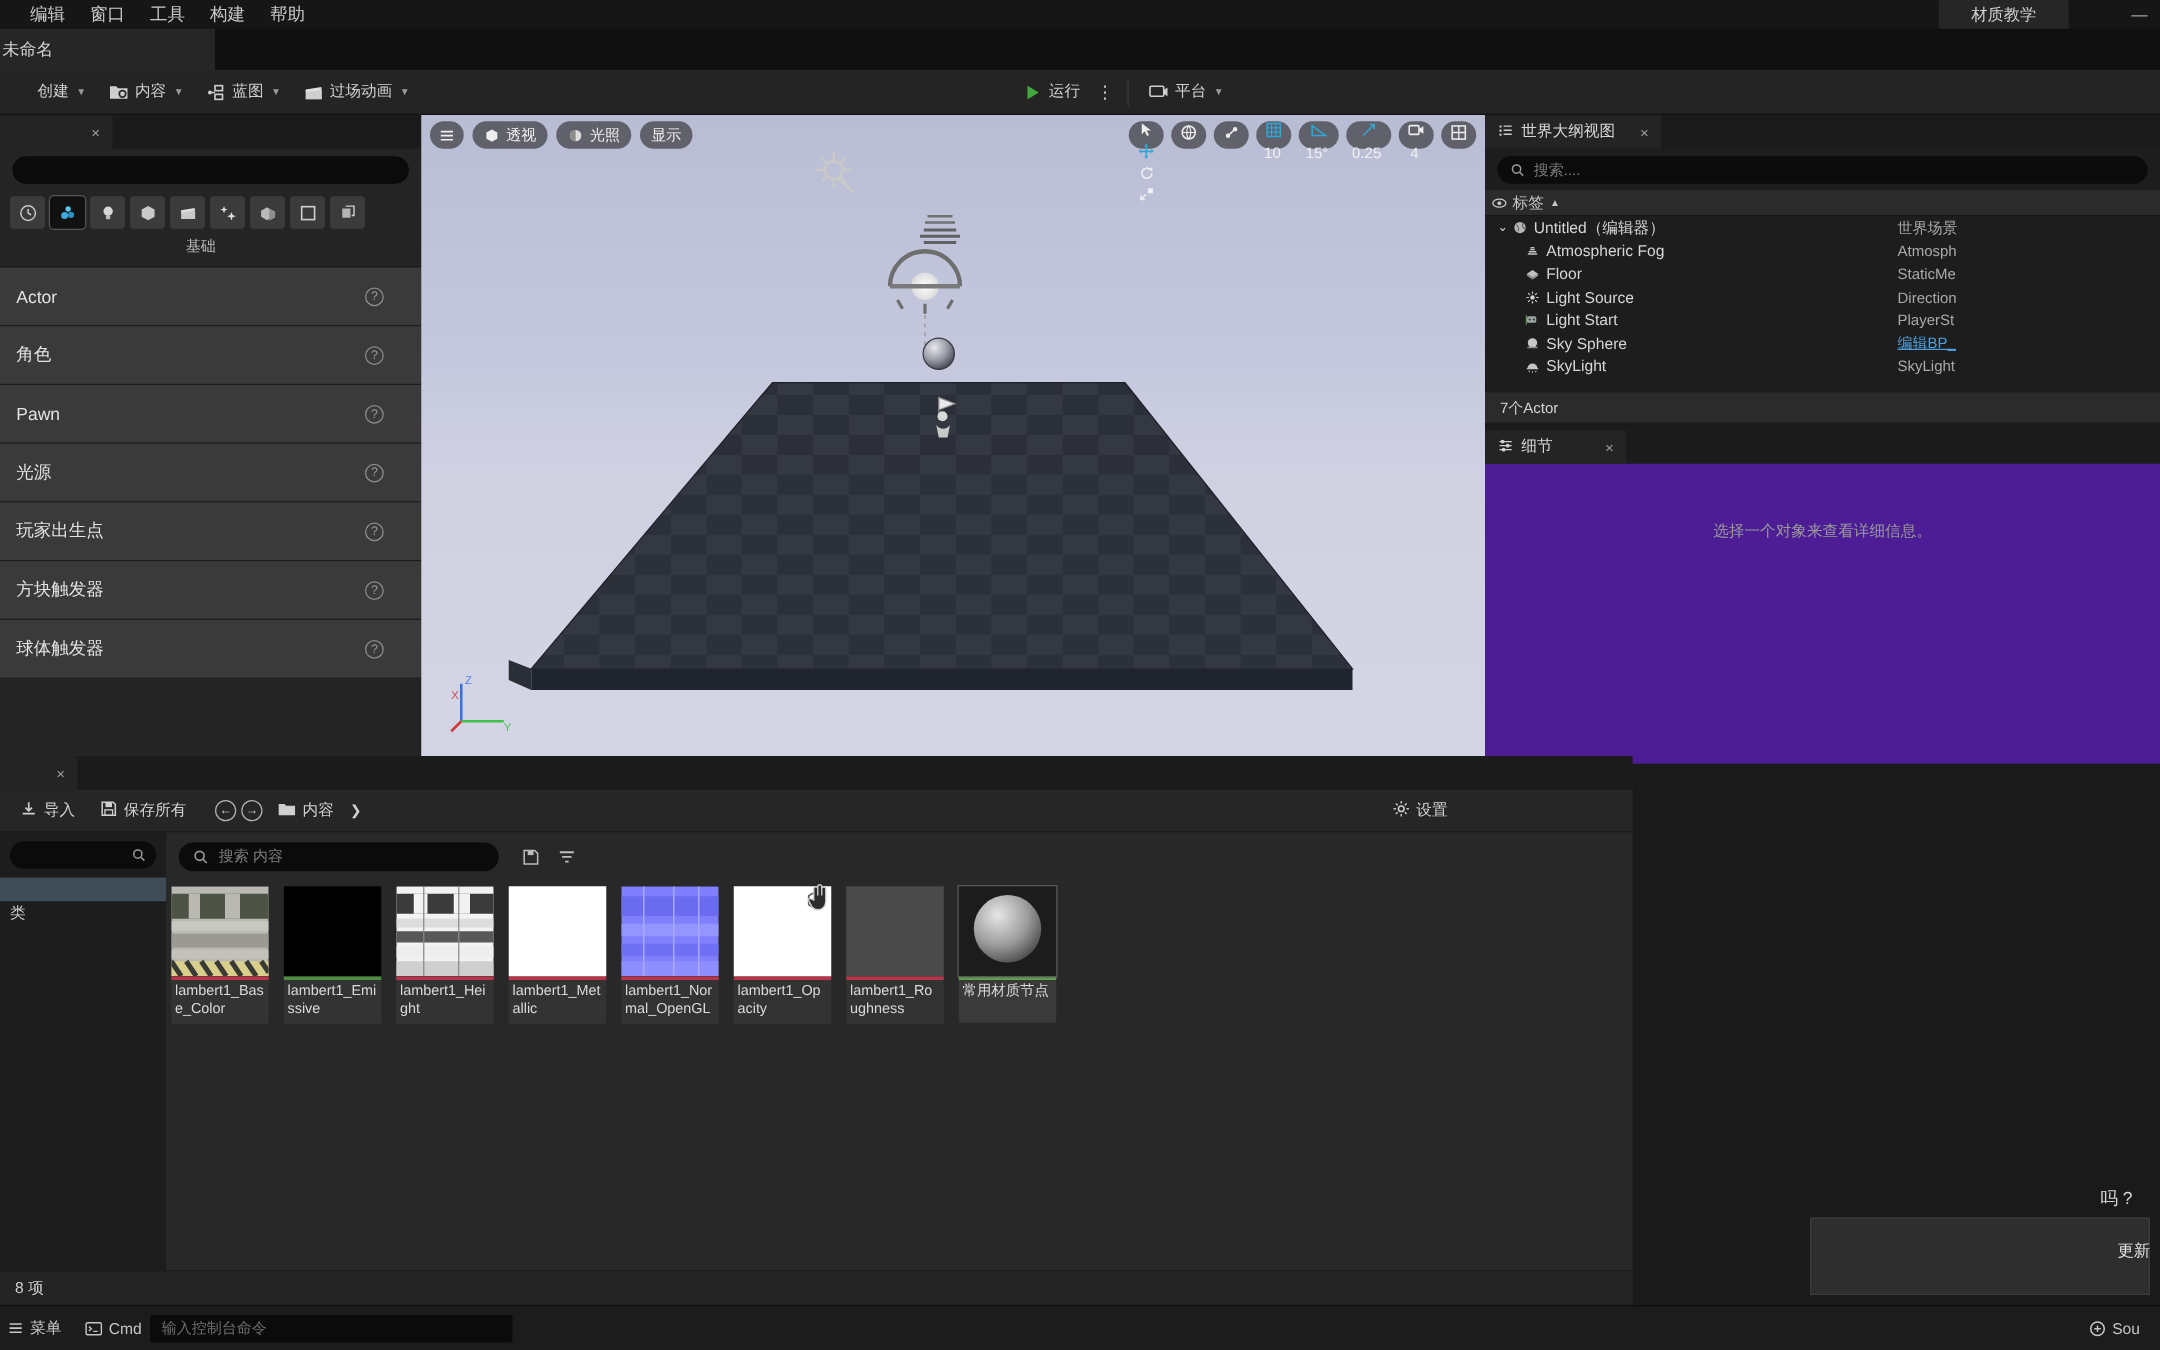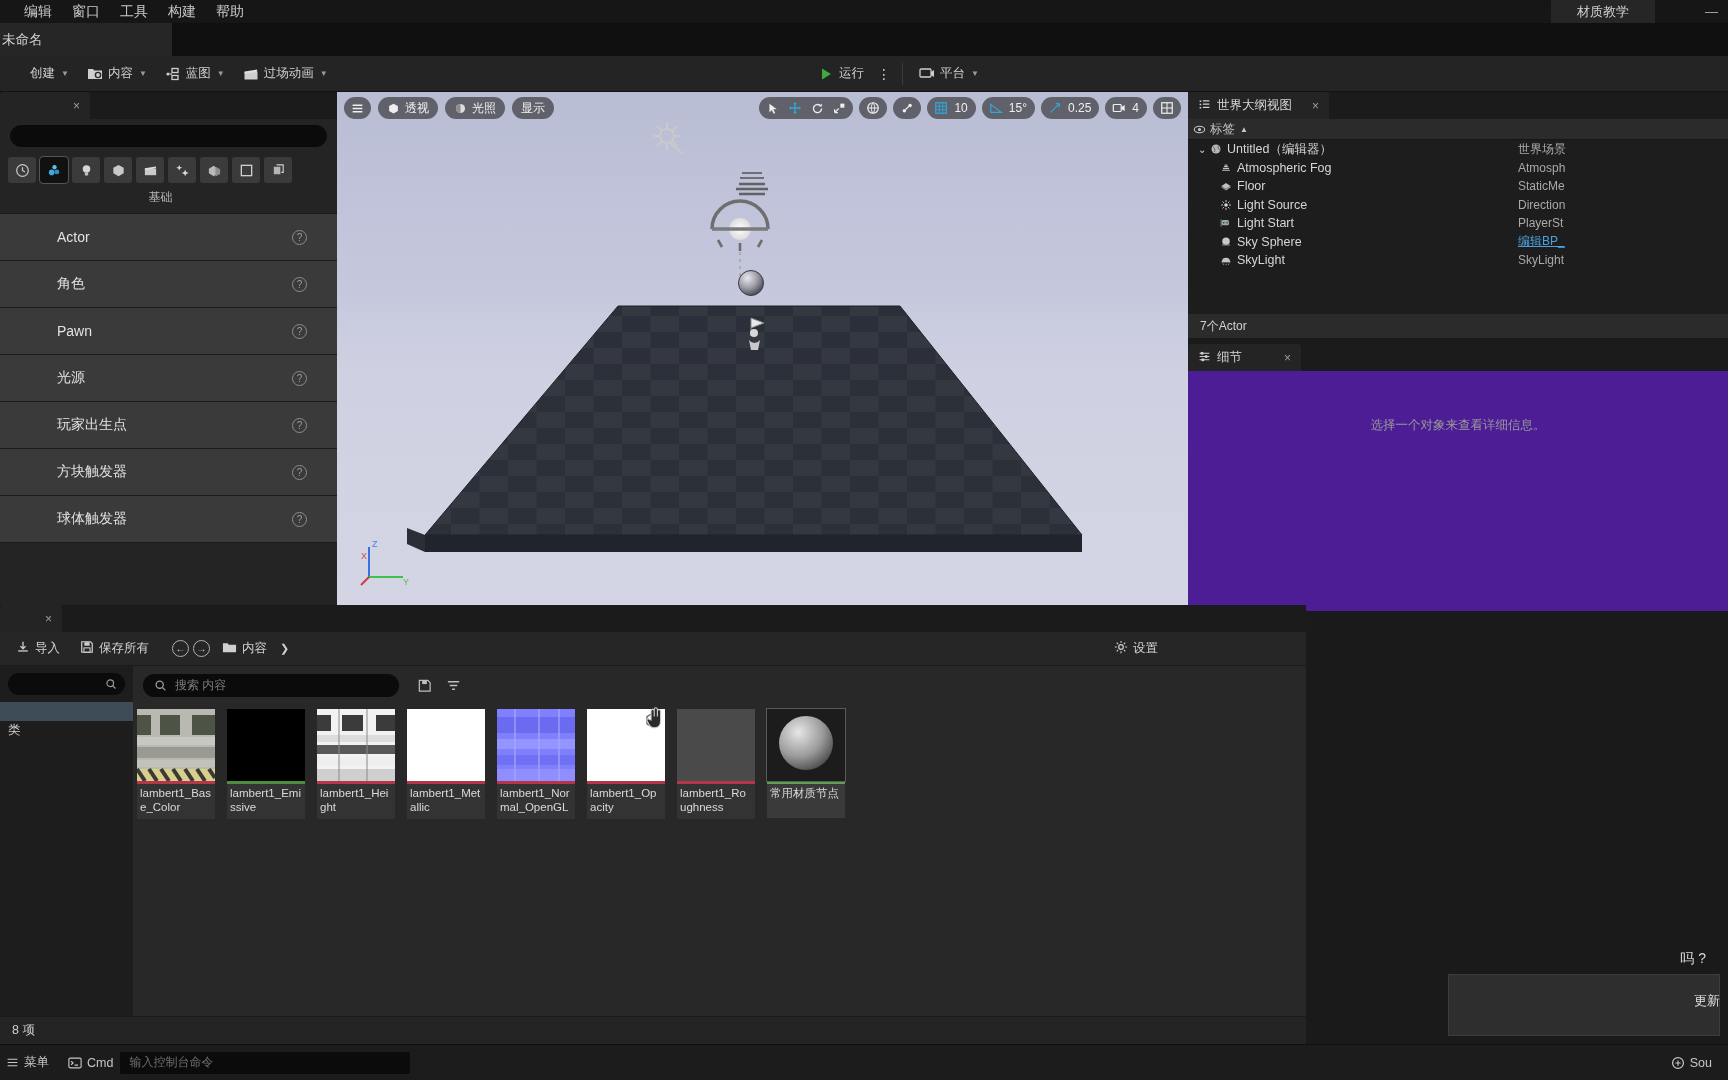--- a/index.html
+++ b/index.html
@@ -83,21 +83,21 @@
   .catbtn.sel { background: #111; outline: 1px solid #555; }
   .cat-label {
     text-align: center; font-size: 12px; color: #b8b8b8; padding: 6px 16px 7px 0;
   }
   .actor-list { border-top: 1px solid #1a1a1a; }
   .actor-row {
     height: 47px; display: flex; align-items: center;
     border-bottom: 1px solid #1c1c1c; background: #3a3a3a;
     padding: 0 13px; position: relative;
   }
-  .actor-name { font-size: 14px; color: #e2e2e2; margin-left: 44px; }
+  .actor-name { font-size: 14px; color: #e2e2e2; }
   .helpq {
     position: absolute; right: 30px; width: 15px; height: 15px;
     border: 1px solid #8d8d8d; border-radius: 50%; color: #9b9b9b;
     font-size: 10px; display: flex; align-items: center; justify-content: center;
   }
 
   
   .viewport {
     position: absolute; left: 337px; top: 92px; width: 851px; height: 513px;
     background: linear-gradient(#b9bdd4 0%, #c5c8dd 38%, #cfd1e2 55%, #d4d5e4 100%);
@@ -109,21 +109,21 @@
   .vpill {
     background: rgba(40,40,40,.62); border-radius: 11px; height: 22px;
     display: flex; align-items: center; gap: 5px; padding: 0 9px;
     font-size: 12px; color: #f0f0f0;
   }
   .vp-tr {
     position: absolute; right: 7px; top: 5px; display: flex; gap: 6px; z-index: 5;
   }
   .vgroup {
     background: rgba(40,40,40,.62); border-radius: 11px; height: 22px;
-    display: flex; align-items: center; padding: 0 5px; gap: 4px;
+    display: flex; align-items: center; padding: 0 5px; gap: 4px; flex-direction: column;
   }
   .vgi { width: 18px; height: 18px; display: flex; align-items: center; justify-content: center; }
   .vnum { font-size: 12px; color: #f0f0f0; padding-right: 3px; }
   .gizmo {
     position: absolute; left: 22px; bottom: 18px; width: 56px; height: 50px; z-index: 5;
   }
 
   
   .outliner {
     position: absolute; left: 1188px; top: 92px; width: 540px; height: 246px;
@@ -622,20 +622,27 @@
       <div class="panel-tab">
         <span>
           <svg viewBox="0 0 16 16" width="13" height="13">
               <path d="M2 3h2v2H2zM2 7h2v2H2zM2 11h2v2H2z" fill="#cfcfcf"></path>
               <path d="M6 3.6h8M6 7.6h8M6 11.6h8" stroke="#cfcfcf" stroke-width="1.4"></path>
             </svg>
         </span>
         <span>世界大纲视图</span>
         <span class="tabx" style="margin-left:14px">×</span>
       </div>
+    </div>
+    <div class="out-search">
+      <svg viewBox="0 0 16 16" width="12" height="12">
+          <circle cx="7" cy="7" r="4.4" fill="none" stroke="#9a9a9a" stroke-width="1.6"></circle>
+          <path d="M10.4 10.4L14 14" stroke="#9a9a9a" stroke-width="1.6"></path>
+        </svg>
+      <span>搜索....</span>
     </div>
     <div class="out-head">
       <span style="width:22px;display:flex;justify-content:center">
         <svg viewBox="0 0 16 16" width="13" height="13">
             <ellipse cx="8" cy="8" rx="6.4" ry="4" fill="none" stroke="#c8c8c8" stroke-width="1.3"></ellipse>
             <circle cx="8" cy="8" r="1.9" fill="#c8c8c8"></circle>
           </svg>
       </span>
       <span>标签</span>
       <span style="font-size:8px;margin-left:5px">▲</span>

